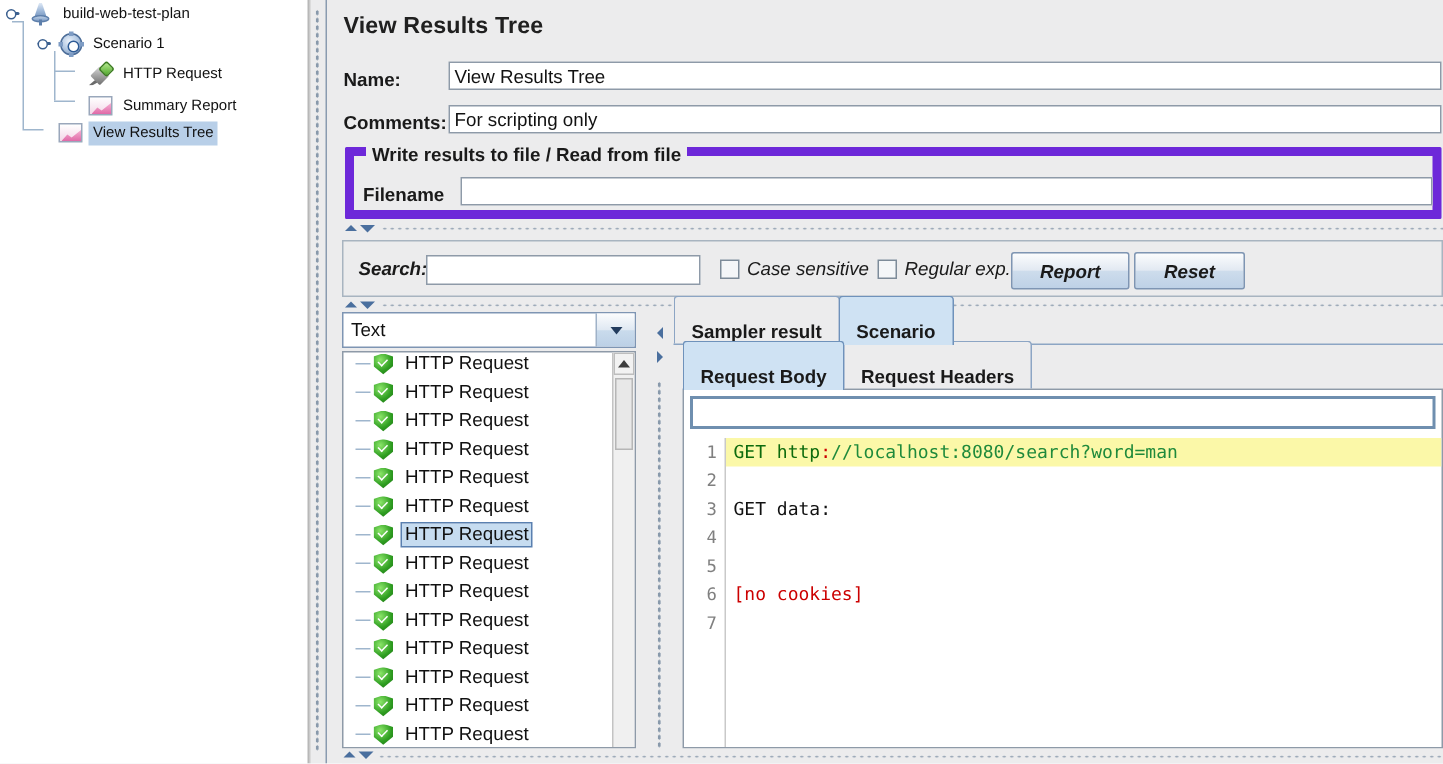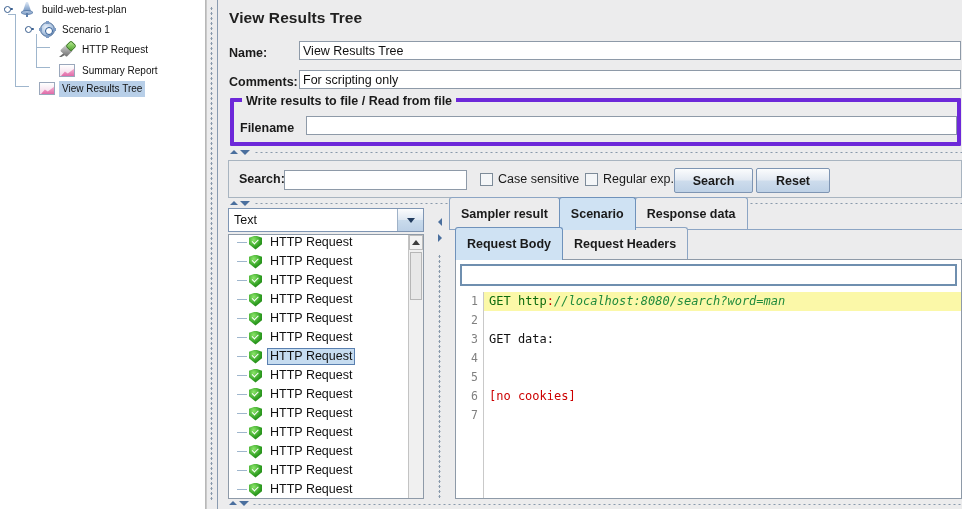--- a/index.html
+++ b/index.html
@@ -71,21 +71,21 @@
 
   #main { position:absolute; left:219px; top:0; right:0; bottom:0; background:#ececed; }
 
   .hdr-title{ position:absolute; left:10px; top:9px; font-size:15.5px; font-weight:bold; color:#202020; letter-spacing:.1px;}
 
   .frow{ position:absolute; display:flex; align-items:flex-end; }
   .flabel{ font-size:12.5px; font-weight:bold; color:#1a1a1a; }
   .finput{ background:#ffffff; border:1px solid #8e9aa8; height:19px; padding:1px 3px;
            font-size:12.5px; color:#111; display:flex; align-items:center; }
 
-  .group{ position:absolute; border:4px solid #6d28d9; border-radius:1px; }
+  .group{ position:absolute; border:6px solid #6d28d9; border-radius:1px; }
   .group > .gtitle{ position:absolute; left:8px; top:-8px; background:#ececed; padding:0 4px;
     font-size:12.5px; font-weight:bold; color:#1a1a1a; white-space:nowrap;}
 
   
   .hsplit{ position:absolute; height:9px; background:#ececed; }
   .hsplit .sdots{position:absolute;left:26px;right:0;top:3px;height:3px;
     background-image:radial-gradient(#8899ab 0.9px, transparent 1.1px);background-size:5px 3px;}
   .tri{ position:absolute; width:0;height:0; }
   .tri.up{ border-left:4px solid transparent;border-right:4px solid transparent;border-bottom:4px solid #4a6f9e;}
   .tri.down{ border-left:5px solid transparent;border-right:5px solid transparent;border-top:5px solid #4a6f9e;}
@@ -128,40 +128,40 @@
      display:flex;align-items:center;justify-content:center;}
 
   
   #vsplit{ position:absolute; left:206px; top:0; width:12px; bottom:10px; background:#ececed;}
   #vsplit .vdots{position:absolute;left:4px;top:46px;bottom:0;width:3px;
     background-image:radial-gradient(#8899ab 0.9px, transparent 1.1px);background-size:3px 5px;}
 
   
   #tabpanel{ position:absolute; left:221px; top:0; right:0; bottom:10px; }
   .tabstrip{ position:absolute; left:0; right:0; display:flex; align-items:flex-end; height:22px;}
-  .tab{ height:21px; padding:16px 11px; display:flex;align-items:center;
+  .tab{ height:21px; padding:16px 11px; display:flex;
     font-size:12.5px; font-weight:bold; color:#1a1a1a; background:#ececed;
     border:1px solid #8ca5c4; border-bottom:none; border-radius:3px 3px 0 0; margin-right:-1px;
     position:relative;}
   .tab.active{ background:#cfe2f3; border-color:#6f92bb; z-index:3;}
   .tabbody{ position:absolute; left:0; right:0; background:#ececed; border-top:1px solid #8ca5c4;}
 
   
   #editor{ position:absolute; left:0; right:0; background:#ffffff; border:1px solid #8e9aa8; overflow:hidden;}
   #findbox{ position:absolute; left:4px; right:4px; top:4px; height:22px; background:#ffffff; border:2px solid #6f8faf;}
   .codearea{ position:absolute; left:0; right:0; top:32px; bottom:0; display:flex; }
   .gutter{ width:28px; background:#ffffff; border-right:1px solid #c9c9c9; text-align:right; padding-right:5px;}
   .gutter div{ height:19px; line-height:19px; font-family:"DejaVu Sans Mono", monospace; font-size:11.5px; color:#808080;}
   .codelines{ flex:1; }
   .cline{ height:19px; line-height:19px; font-family:"DejaVu Sans Mono", monospace; font-size:12px;
           white-space:pre; padding-left:5px; color:#111; }
   .cline.hl{ background:#fbf8a8; }
   .kw{ color:#0d6b0d; }
   .punct{ color:#cc0000; }
-  .url{ color:#1f8a3b; font-style:italic; }
+  .url{ color:#1f8a3b; }
   .red{ color:#cc0000;margin-top:40px; }
 
   .bottomsplit{ position:absolute; left:0; right:0; bottom:0; height:10px; background:#ececed;}
   .bottomsplit .sdots{position:absolute;left:24px;right:0;top:4px;height:3px;
     background-image:radial-gradient(#8899ab 0.9px, transparent 1.1px);background-size:5px 3px;}
 </style>
 </head>
 <body>
 
 <div id="app">
@@ -253,31 +253,31 @@
         <span class="finput" style="width:655px;"></span>
       </div>
     </div>
 
     <div class="hsplit" style="left:9px;right:0;top:148px;">
       <span class="tri up" style="left:2px;top:2px;"></span>
       <span class="tri down" style="left:12px;top:2px;"></span>
       <span class="sdots"></span>
     </div>
 
-    <div id="searchbar" style="left:9px;top:160px;right:0;height:38px;">
+    <div id="searchbar" style="left:9px;top:160px;right:0;height:38px;font-style:italic;">
       <span class="flabel" style="position:absolute;left:10px;top:11px;">Search:</span>
       <span class="finput" style="position:absolute;left:55px;top:9px;width:183px;height:20px;"></span>
 
       <span class="chk" style="position:absolute;left:251px;top:12px;"></span>
       <span class="flabel" style="position:absolute;left:269px;top:11px;font-weight:normal;">Case sensitive</span>
 
       <span class="chk" style="position:absolute;left:356px;top:12px;"></span>
       <span class="flabel" style="position:absolute;left:374px;top:11px;font-weight:normal;">Regular exp.</span>
 
-      <span class="btn" style="position:absolute;left:445px;top:7px;width:79px;height:25px;">Search</span>
+      <span class="btn" style="position:absolute;left:445px;top:7px;width:79px;height:25px;">Report</span>
       <span class="btn" style="position:absolute;left:527px;top:7px;width:74px;height:25px;">Reset</span>
     </div>
 
     <div class="hsplit" style="left:9px;right:0;top:199px;">
       <span class="tri up" style="left:2px;top:2px;"></span>
       <span class="tri down" style="left:12px;top:2px;"></span>
       <span class="sdots"></span>
     </div>
 
     <div id="results">
@@ -420,23 +420,20 @@
       </div>
 
       <div id="tabpanel">
 
         <div class="tabstrip" style="top:0;">
           <div class="tab">
             <span>Sampler result</span>
           </div>
           <div class="tab active">
             <span>Scenario</span>
-          </div>
-          <div class="tab">
-            <span>Response data</span>
           </div>
         </div>
 
         <div class="tabbody" style="top:21px;bottom:0;">
           <div class="tabstrip" style="top:8px;left:6px;">
             <div class="tab active">
               <span>Request Body</span>
             </div>
             <div class="tab">
               <span>Request Headers</span>

